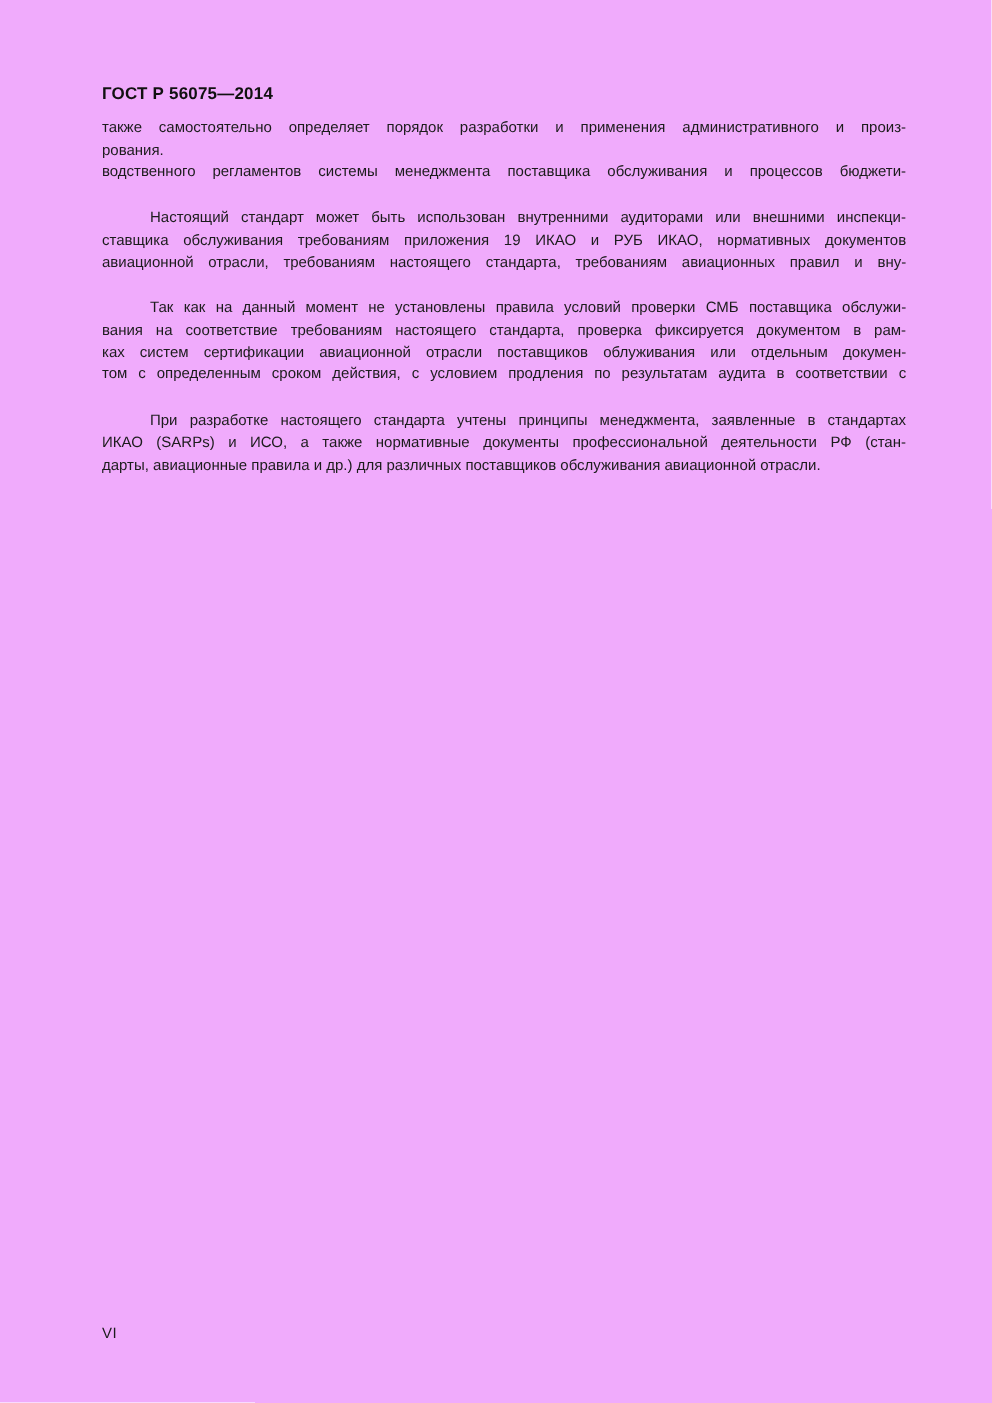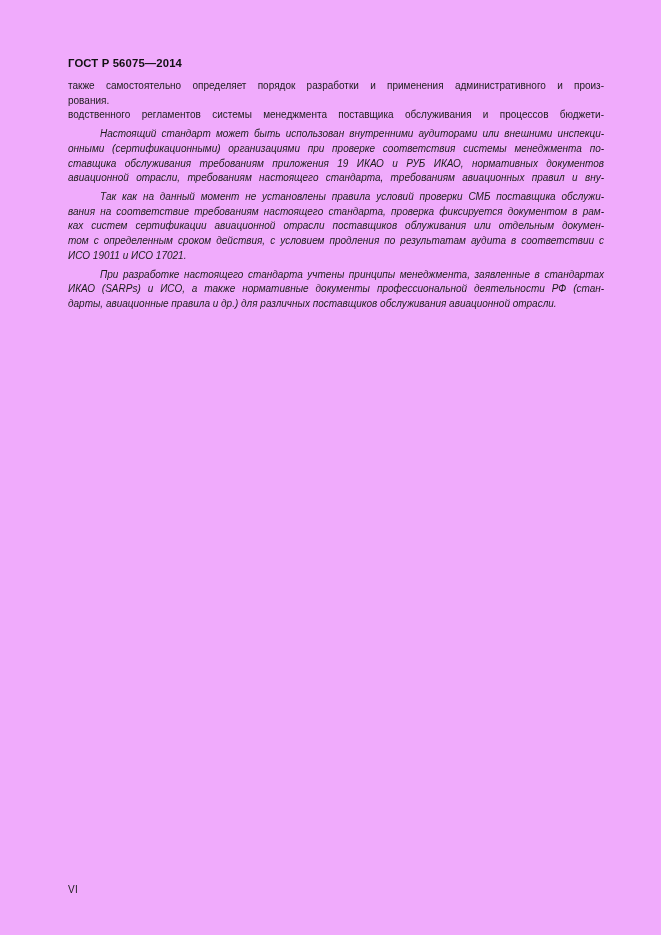--- a/index.html
+++ b/index.html
@@ -40,22 +40,21 @@
     margin: 0;
     font-size: 10px;
     line-height: 14.72px;
     text-align: justify;
     text-align-last: left;
     color: #1c1c1c;
     -webkit-hyphens: manual;
     hyphens: manual;
   }
   .para + .para {
-    margin-top: 4px;
-    font-style: italic;
+    margin-top: 16px;
   }
   .para .indent {
     display: inline-block;
     width: 32px;
   }
   
   .line {
     display: block;
     text-align: justify;
     text-align-last: justify;
@@ -85,30 +84,28 @@
   <div class="page-header">ГОСТ Р 56075—2014</div>
 
   <div class="content">
       <p class="para">
         <span class="line"><span class="w">также</span> <span class="w">самостоятельно</span> <span class="w">определяет</span> <span class="w">порядок</span> <span class="w">разработки</span> <span class="w">и</span> <span class="w">применения</span> <span class="w">административного</span> <span class="w">и</span> <span class="w">произ-</span><span style="display: inline-block; width: 0px;"></span></span>
         <span class="line last">рования.</span>
         <span class="line"><span class="w">водственного</span> <span class="w">регламентов</span> <span class="w">системы</span> <span class="w">менеджмента</span> <span class="w">поставщика</span> <span class="w">обслуживания</span> <span class="w">и</span> <span class="w">процессов</span> <span class="w">бюджети-</span><span style="display: inline-block; width: 0px;"></span></span>
       </p>
       <p class="para">
         <span class="line"><span class="indent"></span><span class="w">Настоящий</span> <span class="w">стандарт</span> <span class="w">может</span> <span class="w">быть</span> <span class="w">использован</span> <span class="w">внутренними</span> <span class="w">аудиторами</span> <span class="w">или</span> <span class="w">внешними</span> <span class="w">инспекци-</span><span style="display: inline-block; width: 0px;"></span></span>
-        <span class="line"><span class="w">онными</span> <span class="w">(сертификационными)</span> <span class="w">организациями</span> <span class="w">при</span> <span class="w">проверке</span> <span class="w">соответствия</span> <span class="w">системы</span> <span class="w">менеджмента</span> <span class="w">по-</span><span style="display: inline-block; width: 0px;"></span></span>
         <span class="line"><span class="w">ставщика</span> <span class="w">обслуживания</span> <span class="w">требованиям</span> <span class="w">приложения</span> <span class="w">19</span> <span class="w">ИКАО</span> <span class="w">и</span> <span class="w">РУБ</span> <span class="w">ИКАО,</span> <span class="w">нормативных</span> <span class="w">документов</span><span style="display: inline-block; width: 0px;"></span></span>
         <span class="line"><span class="w">авиационной</span> <span class="w">отрасли,</span> <span class="w">требованиям</span> <span class="w">настоящего</span> <span class="w">стандарта,</span> <span class="w">требованиям</span> <span class="w">авиационных</span> <span class="w">правил</span> <span class="w">и</span> <span class="w">вну-</span><span style="display: inline-block; width: 0px;"></span></span>
       </p>
       <p class="para">
         <span class="line"><span class="indent"></span><span class="w">Так</span> <span class="w">как</span> <span class="w">на</span> <span class="w">данный</span> <span class="w">момент</span> <span class="w">не</span> <span class="w">установлены</span> <span class="w">правила</span> <span class="w">условий</span> <span class="w">проверки</span> <span class="w">СМБ</span> <span class="w">поставщика</span> <span class="w">обслужи-</span><span style="display: inline-block; width: 0px;"></span></span>
         <span class="line"><span class="w">вания</span> <span class="w">на</span> <span class="w">соответствие</span> <span class="w">требованиям</span> <span class="w">настоящего</span> <span class="w">стандарта,</span> <span class="w">проверка</span> <span class="w">фиксируется</span> <span class="w">документом</span> <span class="w">в</span> <span class="w">рам-</span><span style="display: inline-block; width: 0px;"></span></span>
         <span class="line"><span class="w">ках</span> <span class="w">систем</span> <span class="w">сертификации</span> <span class="w">авиационной</span> <span class="w">отрасли</span> <span class="w">поставщиков</span> <span class="w">облуживания</span> <span class="w">или</span> <span class="w">отдельным</span> <span class="w">докумен-</span><span style="display: inline-block; width: 0px;"></span></span>
         <span class="line"><span class="w">том</span> <span class="w">с</span> <span class="w">определенным</span> <span class="w">сроком</span> <span class="w">действия,</span> <span class="w">с</span> <span class="w">условием</span> <span class="w">продления</span> <span class="w">по</span> <span class="w">результатам</span> <span class="w">аудита</span> <span class="w">в</span> <span class="w">соответствии</span> <span class="w">с</span><span style="display: inline-block; width: 0px;"></span></span>
-        <span class="line last">ИСО 19011 и ИСО 17021.</span>
       </p>
       <p class="para">
         <span class="line"><span class="indent"></span><span class="w">При</span> <span class="w">разработке</span> <span class="w">настоящего</span> <span class="w">стандарта</span> <span class="w">учтены</span> <span class="w">принципы</span> <span class="w">менеджмента,</span> <span class="w">заявленные</span> <span class="w">в</span> <span class="w">стандартах</span><span style="display: inline-block; width: 0px;"></span></span>
         <span class="line"><span class="w">ИКАО</span> <span class="w">(SARPs)</span> <span class="w">и</span> <span class="w">ИСО,</span> <span class="w">а</span> <span class="w">также</span> <span class="w">нормативные</span> <span class="w">документы</span> <span class="w">профессиональной</span> <span class="w">деятельности</span> <span class="w">РФ</span> <span class="w">(стан-</span><span style="display: inline-block; width: 0px;"></span></span>
         <span class="line last">дарты, авиационные правила и др.) для различных поставщиков обслуживания авиационной отрасли.</span>
       </p>
     </div>
 
   <div class="page-number">VI</div>
 

